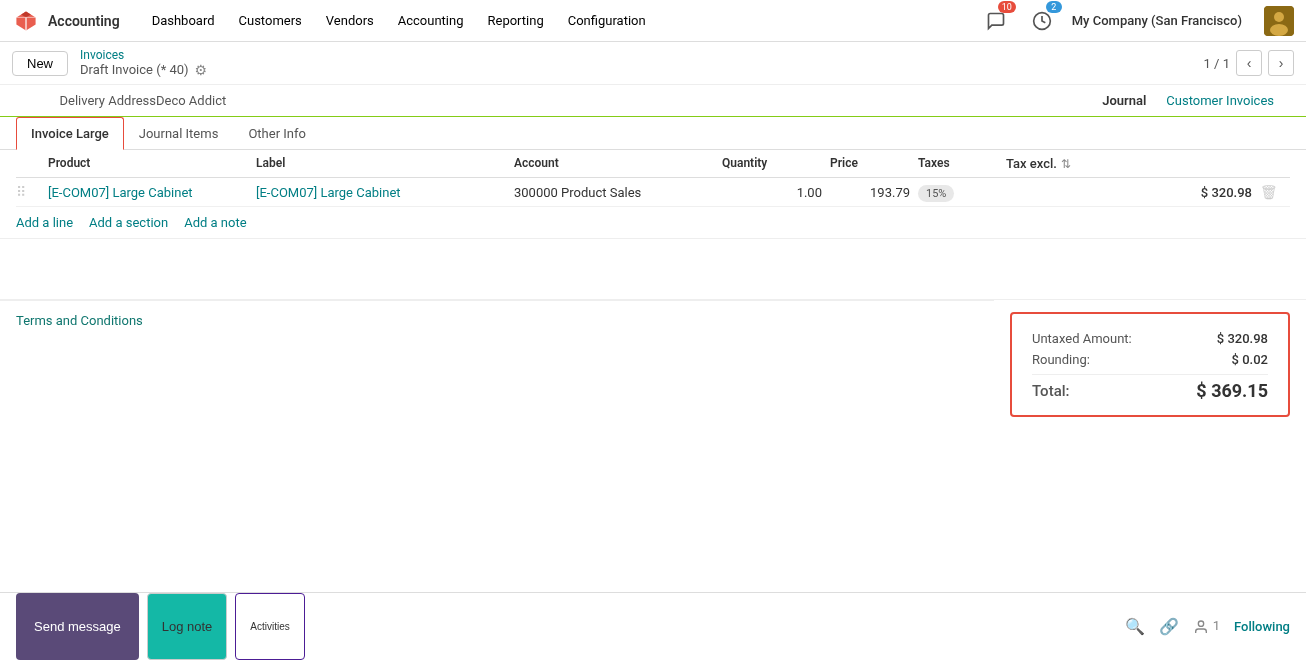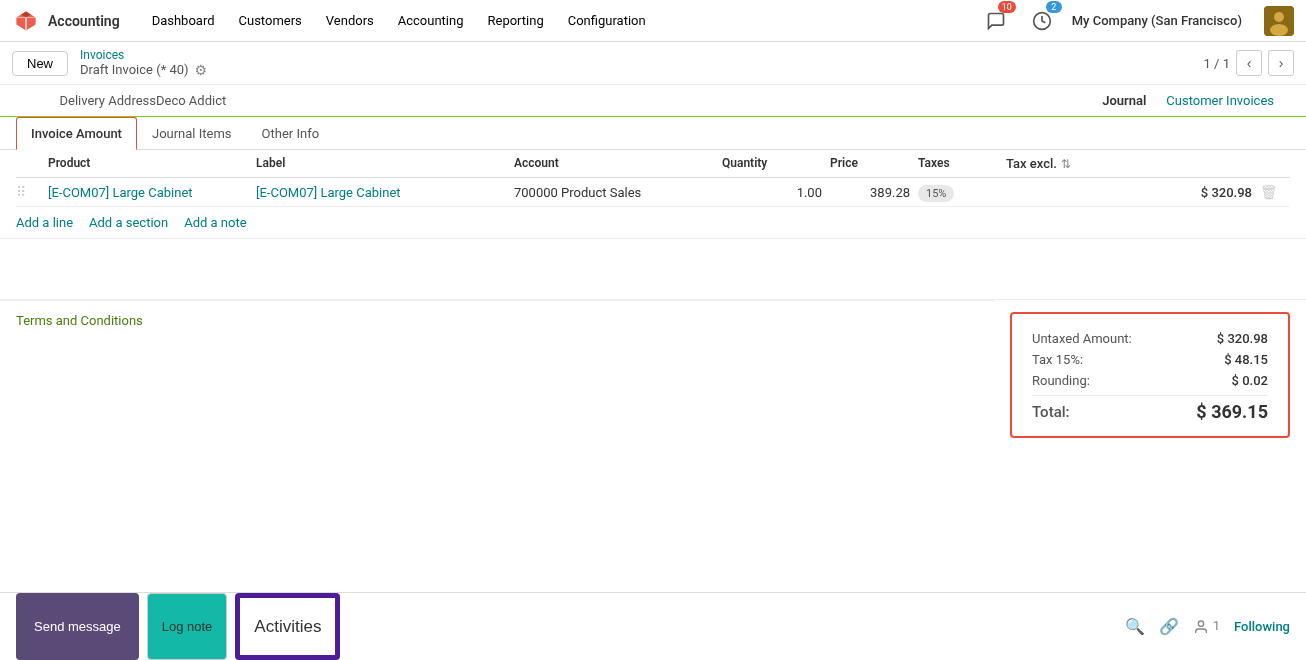--- a/index.html
+++ b/index.html
@@ -65,41 +65,41 @@
 
     
     .add-line-row { padding: 8px 16px; display: flex; gap: 16px; border-bottom: 1px solid #eee; }
     .add-link { color: #017e84; font-size: 13px; cursor: pointer; }
 
     
     .spacer-area { height: 60px; }
 
     
     .terms-area { padding: 12px 16px; border-top: 1px solid #eee; }
-    .terms-placeholder { color: #4d7c0f; font-size: 13px; }
+    .terms-placeholder { color: #0f766e; font-size: 13px; }
 
     
     .totals-section { display: flex; justify-content: flex-end; padding: 12px 16px 20px; }
     .totals-box { border: 2px solid #e74c3c; border-radius: 4px; padding: 14px 20px; min-width: 280px; }
     .totals-row { display: flex; justify-content: space-between; align-items: center; padding: 3px 0; font-size: 13px; }
     .totals-row .label { color: #555; }
     .totals-row .amount { font-weight: 500; color: #333; }
     .totals-total-row { display: flex; justify-content: space-between; align-items: center; padding: 5px 0 0; font-size: 15px; border-top: 1px solid #eee; margin-top: 4px; }
     .totals-total-row .label { color: #555; font-weight: 500; }
     .totals-total-row .amount { font-weight: 700; font-size: 18px; color: #333; text-align: center; }
 
     
     .bottom-bar {
       position: fixed; bottom: 0; left: 0; right: 0; height: 68px;
       background: #fff; border-top: 1px solid #ddd;
       display: flex; padding: 0 16px; gap: 8px;
     }
     .btn-send { background: #5a4a78; color: #fff; border: none; border-radius: 4px; padding: 8px 18px; font-size: 13px; font-weight: 500; cursor: pointer; }
     .btn-log { background: #14b8a6; color: #333; border: 1px solid #ccc; border-radius: 4px; padding: 8px 14px; font-size: 13px; cursor: pointer; }
-    .btn-activities { background: #fff; color: #333; border: 5px solid #4c1d95; border-radius: 4px; padding: 8px 14px; font-size: 17px; cursor: pointer; }
+    .btn-activities { background: #fff; color: #333; border: 1px solid #4c1d95; border-radius: 4px; padding: 8px 14px; font-size: 10px; cursor: pointer; }
     .bottom-right { margin-left: auto; display: flex; align-items: center; gap: 14px; }
     .bottom-icon { color: #888; cursor: pointer; font-size: 16px; }
     .following-btn { color: #017e84; font-size: 13px; font-weight: 500; cursor: pointer; }
     .follower-count { color: #888; font-size: 13px; }
 
     .content-wrapper { display: flex; flex-direction: column; height: calc(660px - 42px - 45px); overflow-y: auto; }
   </style>
 </head>
 <body>
 
@@ -168,21 +168,21 @@
     <span class="info-label">Delivery Address</span>
     <span class="info-value">Deco Addict</span>
     <div class="journal-section">
       <span class="journal-label">Journal</span>
       <span class="journal-value">Customer Invoices</span>
     </div>
   </div>
 
   <div class="tabs">
     <div class="tab active">
-      <span>Invoice Amount</span>
+      <span>Invoice Large</span>
     </div>
     <div class="tab">
       <span>Journal Items</span>
     </div>
     <div class="tab">
       <span>Other Info</span>
     </div>
   </div>
 
   <div class="table-container">
@@ -198,23 +198,23 @@
         <span>Tax excl.</span>
         <span style="font-size:12px;color:#888;">⇅</span>
       </div>
       <div></div>
     </div>
 
     <div class="table-row">
       <div class="drag-handle">⠿</div>
       <div class="link-text">[E-COM07] Large Cabinet</div>
       <div class="link-text">[E-COM07] Large Cabinet</div>
-      <div style="font-size:13px;">700000 Product Sales</div>
+      <div style="font-size:13px;">300000 Product Sales</div>
       <div style="font-size:13px;text-align:right;">1.00</div>
-      <div style="font-size:13px;text-align:right;">389.28</div>
+      <div style="font-size:13px;text-align:right;">193.79</div>
       <div>
         <span class="tax-badge">15%</span>
       </div>
       <div class="amount-cell">$ 320.98</div>
       <div class="delete-icon">🗑</div>
     </div>
   </div>
 
   <div class="add-line-row">
     <span class="add-link">Add a line</span>
@@ -226,24 +226,20 @@
 
   <div style="display:flex; border-top: 1px solid #eee;">
     <div class="terms-area" style="flex:1;">
       <span class="terms-placeholder">Terms and Conditions</span>
     </div>
     <div class="totals-section">
       <div class="totals-box">
         <div class="totals-row">
           <span class="label">Untaxed Amount:</span>
           <span class="amount">$ 320.98</span>
-        </div>
-        <div class="totals-row">
-          <span class="label">Tax 15%:</span>
-          <span class="amount">$ 48.15</span>
         </div>
         <div class="totals-row">
           <span class="label">Rounding:</span>
           <span class="amount">$ 0.02</span>
         </div>
         <div class="totals-total-row">
           <span class="label">Total:</span>
           <span class="amount">$ 369.15</span>
         </div>
       </div>

